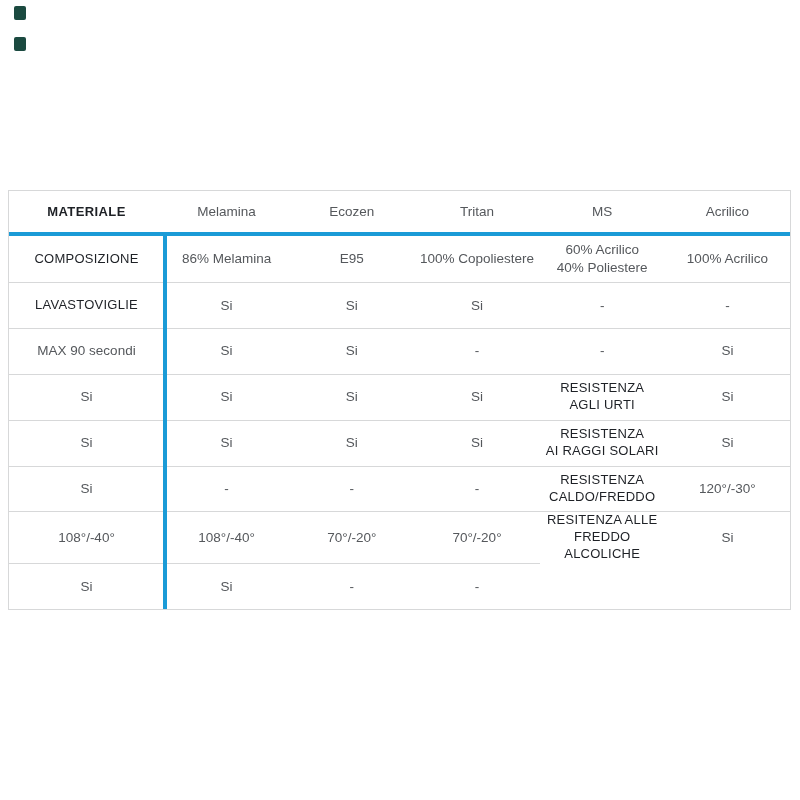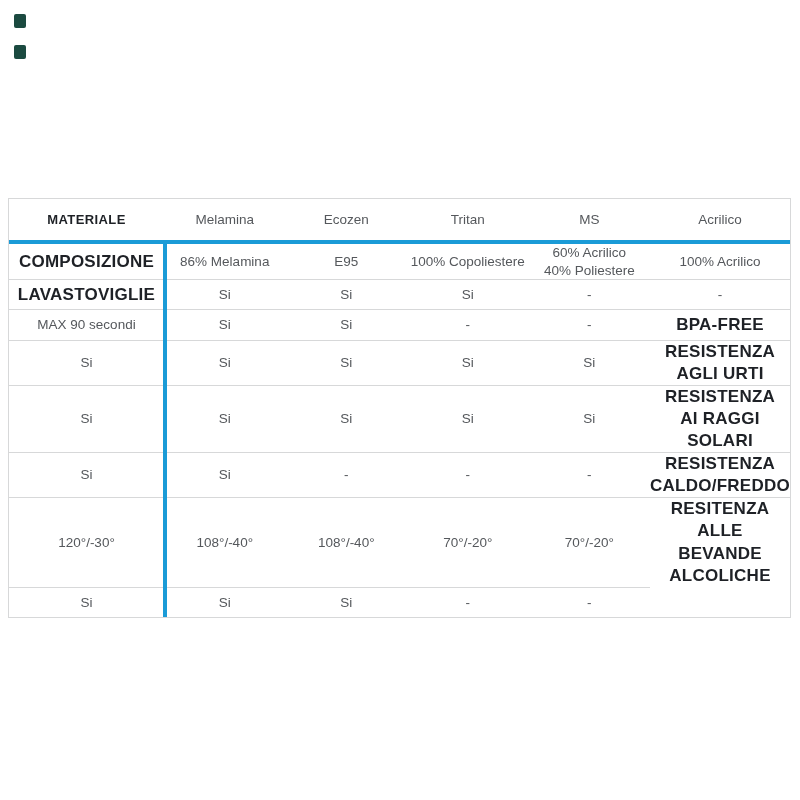--- a/index.html
+++ b/index.html
@@ -11,21 +11,21 @@
     --bg:#ffffff;
   }
   html,body{margin:0;padding:0;}
   body{
     width:800px;height:800px;
     background:var(--bg);
     font-family:"Liberation Sans","DejaVu Sans",sans-serif;
     position:relative;
     overflow:hidden;
   }
-  .page{position:absolute;inset:0;margin-top:8px;}
+  .page{position:absolute;inset:0;}
   .decor{position:absolute;left:0;top:0;}
   .decor .mark{
     position:absolute;left:14px;width:12px;height:14px;
     border-radius:2px;background:var(--decor);display:block;
   }
   .decor .mark.m1{top:6px;}
   .decor .mark.m2{top:37px;}
 
   .cmp-table{
     position:absolute;left:8px;top:190px;
@@ -50,21 +50,21 @@
     background:var(--accent);
   }
   .vline{
     position:absolute;
     left:154px;top:41px;bottom:0;width:4px;
     background:var(--accent);
   }
   .rlabel{
     display:flex;align-items:center;justify-content:center;
     text-align:center;
-    font-weight:700;font-size:17px;color:var(--label);
+    font-weight:400;font-size:13px;color:var(--label);
     letter-spacing:.25px;line-height:1.3;
     white-space:pre-line;
     border-top:1px solid var(--border);
   }
   .cell{
     display:flex;align-items:center;justify-content:center;
     text-align:center;
     font-size:13.5px;color:var(--value);
     line-height:1.3;white-space:pre-line;
     border-top:1px solid var(--border);
@@ -101,21 +101,20 @@
       <div class="cell">Si</div>
       <div class="cell">Si</div>
       <div class="cell">Si</div>
       <div class="cell">-</div>
       <div class="cell">-</div>
       <div class="cell">MAX 90 secondi</div>
       <div class="cell">Si</div>
       <div class="cell">Si</div>
       <div class="cell">-</div>
       <div class="cell">-</div>
-      <div class="rlabel">BPA-FREE</div>
       <div class="cell">Si</div>
       <div class="cell">Si</div>
       <div class="cell">Si</div>
       <div class="cell">Si</div>
       <div class="cell">Si</div>
       <div class="rlabel">RESISTENZA
 AGLI URTI</div>
       <div class="cell">Si</div>
       <div class="cell">Si</div>
       <div class="cell">Si</div>
@@ -129,21 +128,21 @@
       <div class="cell">-</div>
       <div class="cell">-</div>
       <div class="rlabel">RESISTENZA
 CALDO/FREDDO</div>
       <div class="cell">120°/-30°</div>
       <div class="cell">108°/-40°</div>
       <div class="cell">108°/-40°</div>
       <div class="cell">70°/-20°</div>
       <div class="cell">70°/-20°</div>
       <div class="rlabel">RESITENZA ALLE
-BEVANDE ALCOLICHE</div>
+FREDDO ALCOLICHE</div>
       <div class="cell">Si</div>
       <div class="cell">Si</div>
       <div class="cell">Si</div>
       <div class="cell">-</div>
       <div class="cell">-</div>
       <div class="vline"></div>
     </div>
 
 </div>
 

